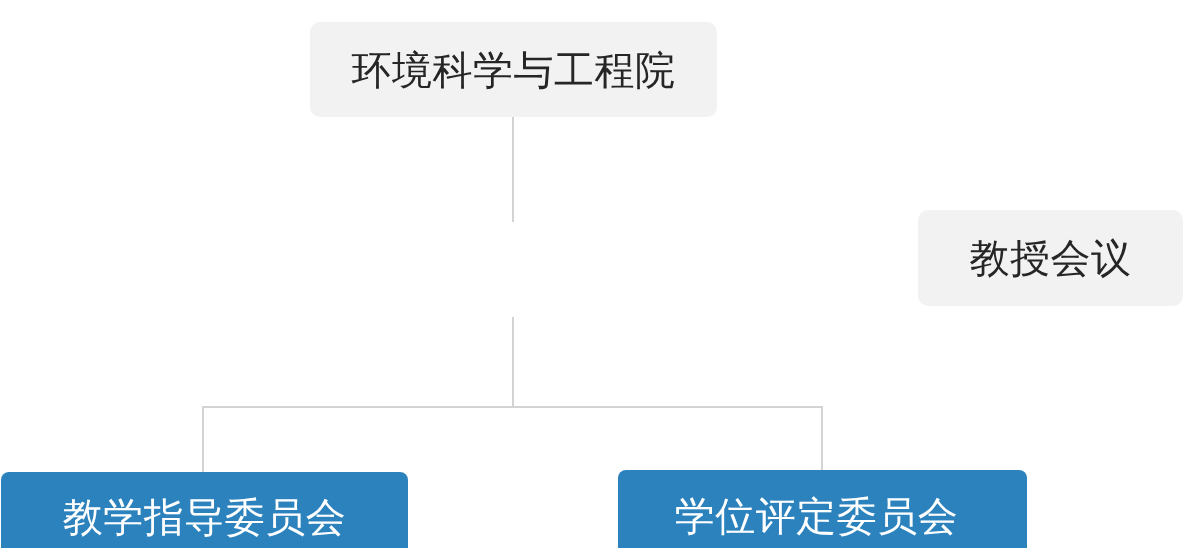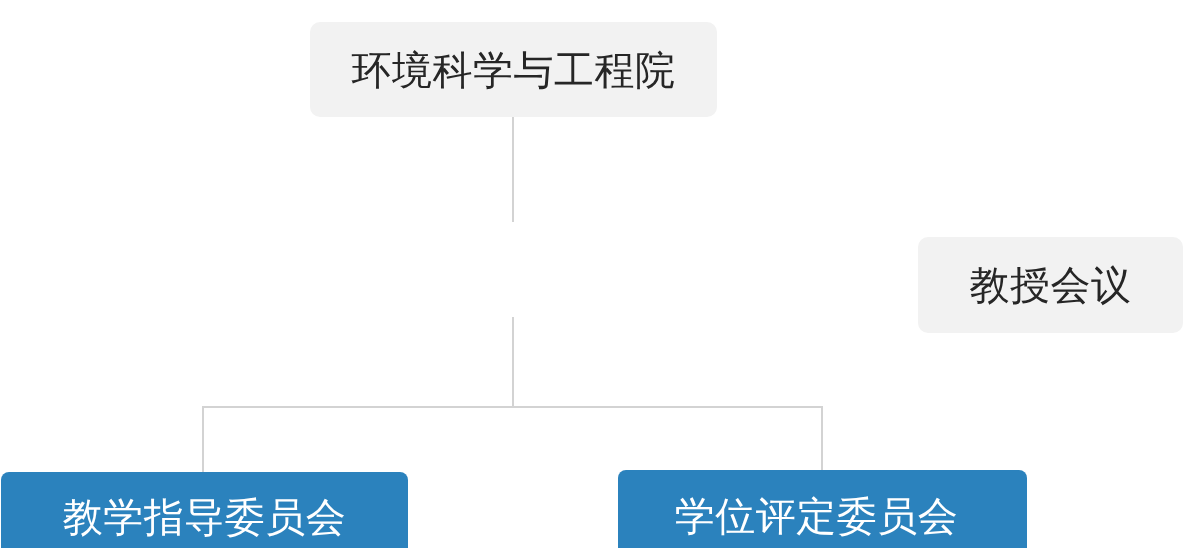--- a/index.html
+++ b/index.html
@@ -32,21 +32,21 @@
     color: #262626;
     border-radius: 10px;
   }
   .node.blue {
     background: #2b82bd;
     color: #ffffff;
     border-radius: 8px;
   }
   #node-root      { left: 310px; top: 2px;   width: 407px; height: 95px; }
   #node-academic  { left: 310px; top: 202px; width: 406px; height: 95px; padding-right: 30px; }
-  #node-professor { left: 918px; top: 217px; width: 265px; height: 96px; }
+  #node-professor { left: 918px; top: 190px; width: 265px; height: 96px; }
   #node-teaching  { left: 1px;   top: 452px; width: 407px; height: 89px; }
   #node-degree    { left: 618px; top: 450px; width: 409px; height: 91px; padding-right: 12px; }
 
   .connector {
     position: absolute;
     background: #d3d3d3;
   }
   #conn-root-academic   { left: 512px; top: 97px;  width: 2px;   height: 105px; }
   #conn-academic-trunk  { left: 512px; top: 297px; width: 2px;   height: 89px; }
   #conn-rail            { left: 202px; top: 386px; width: 621px; height: 2px; }

